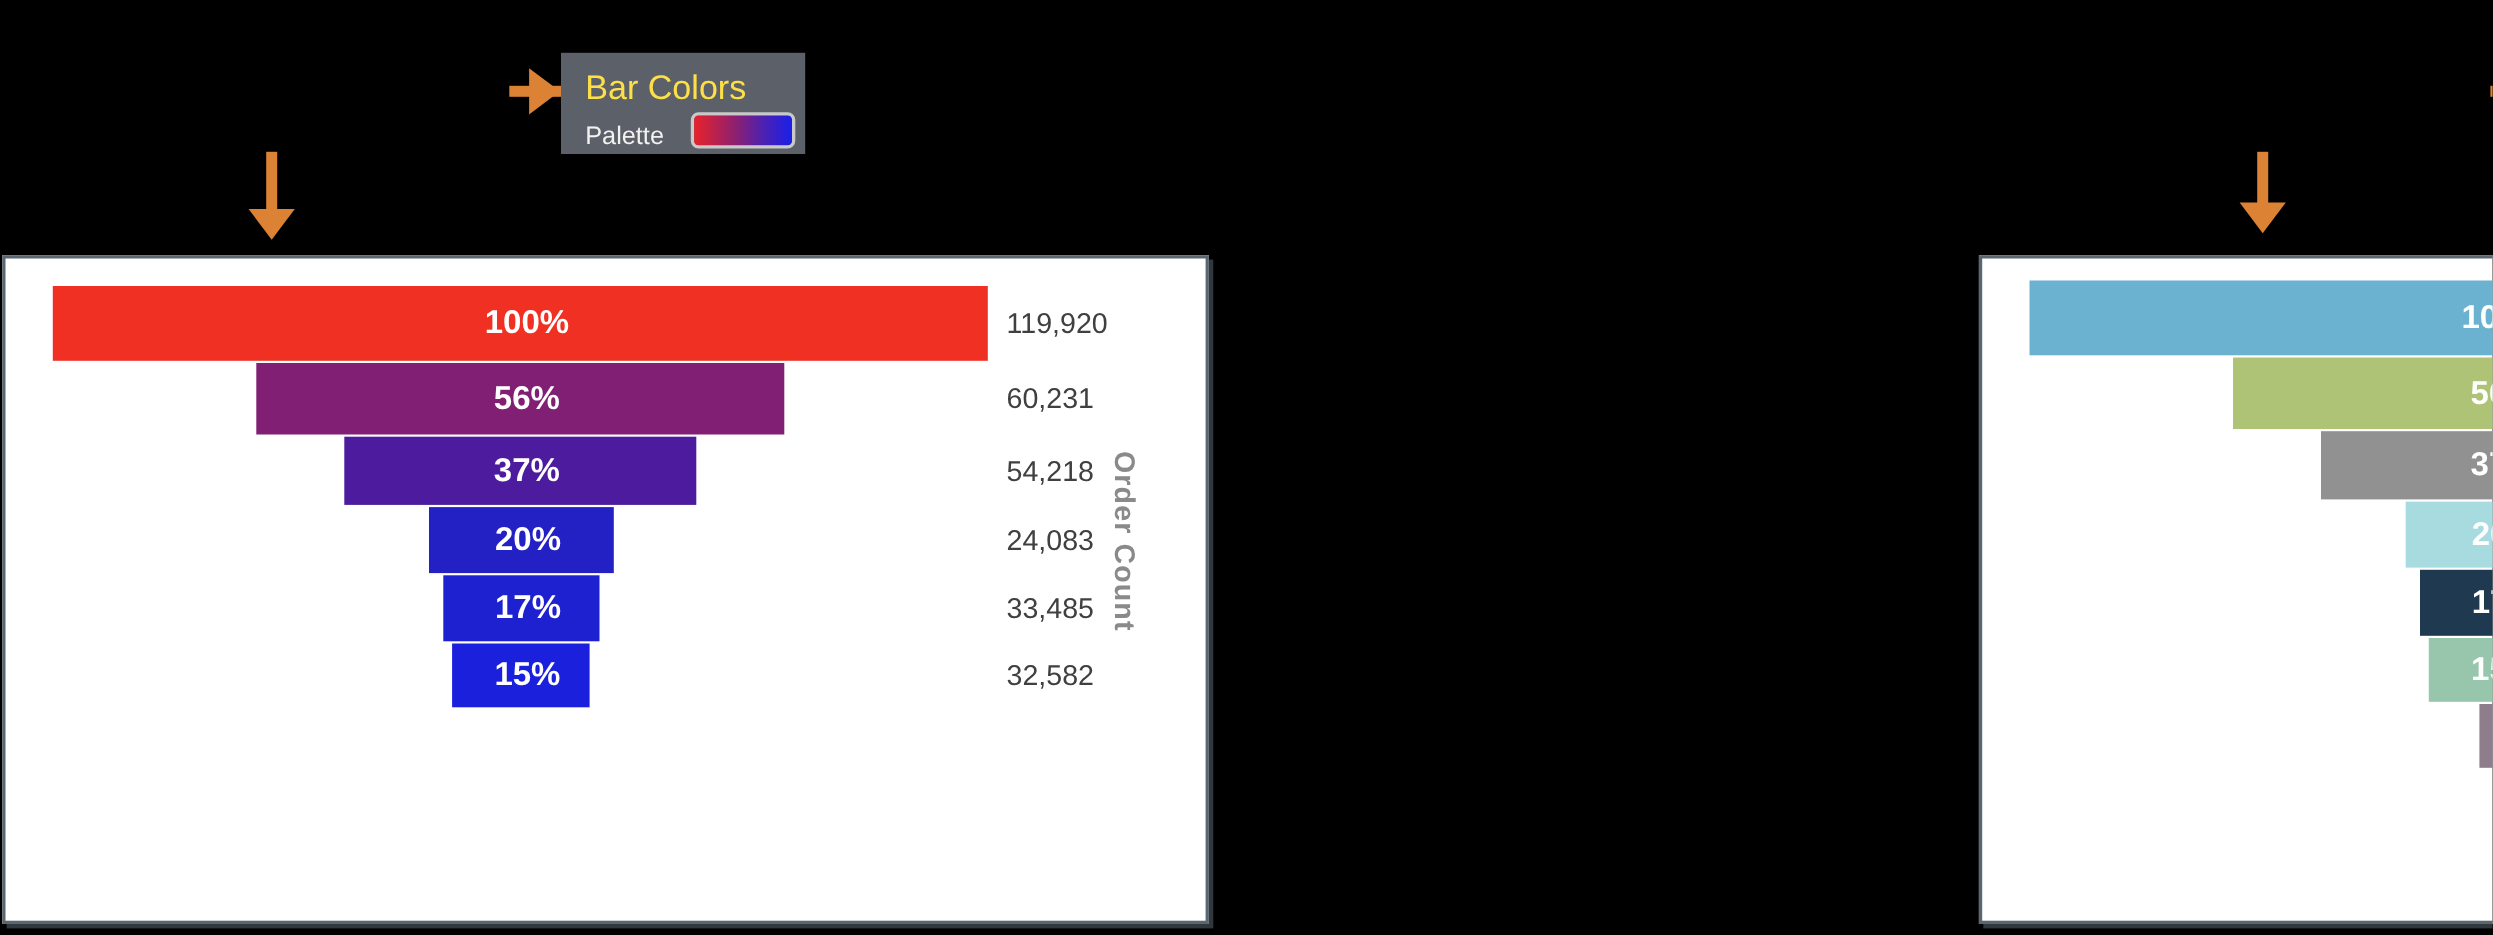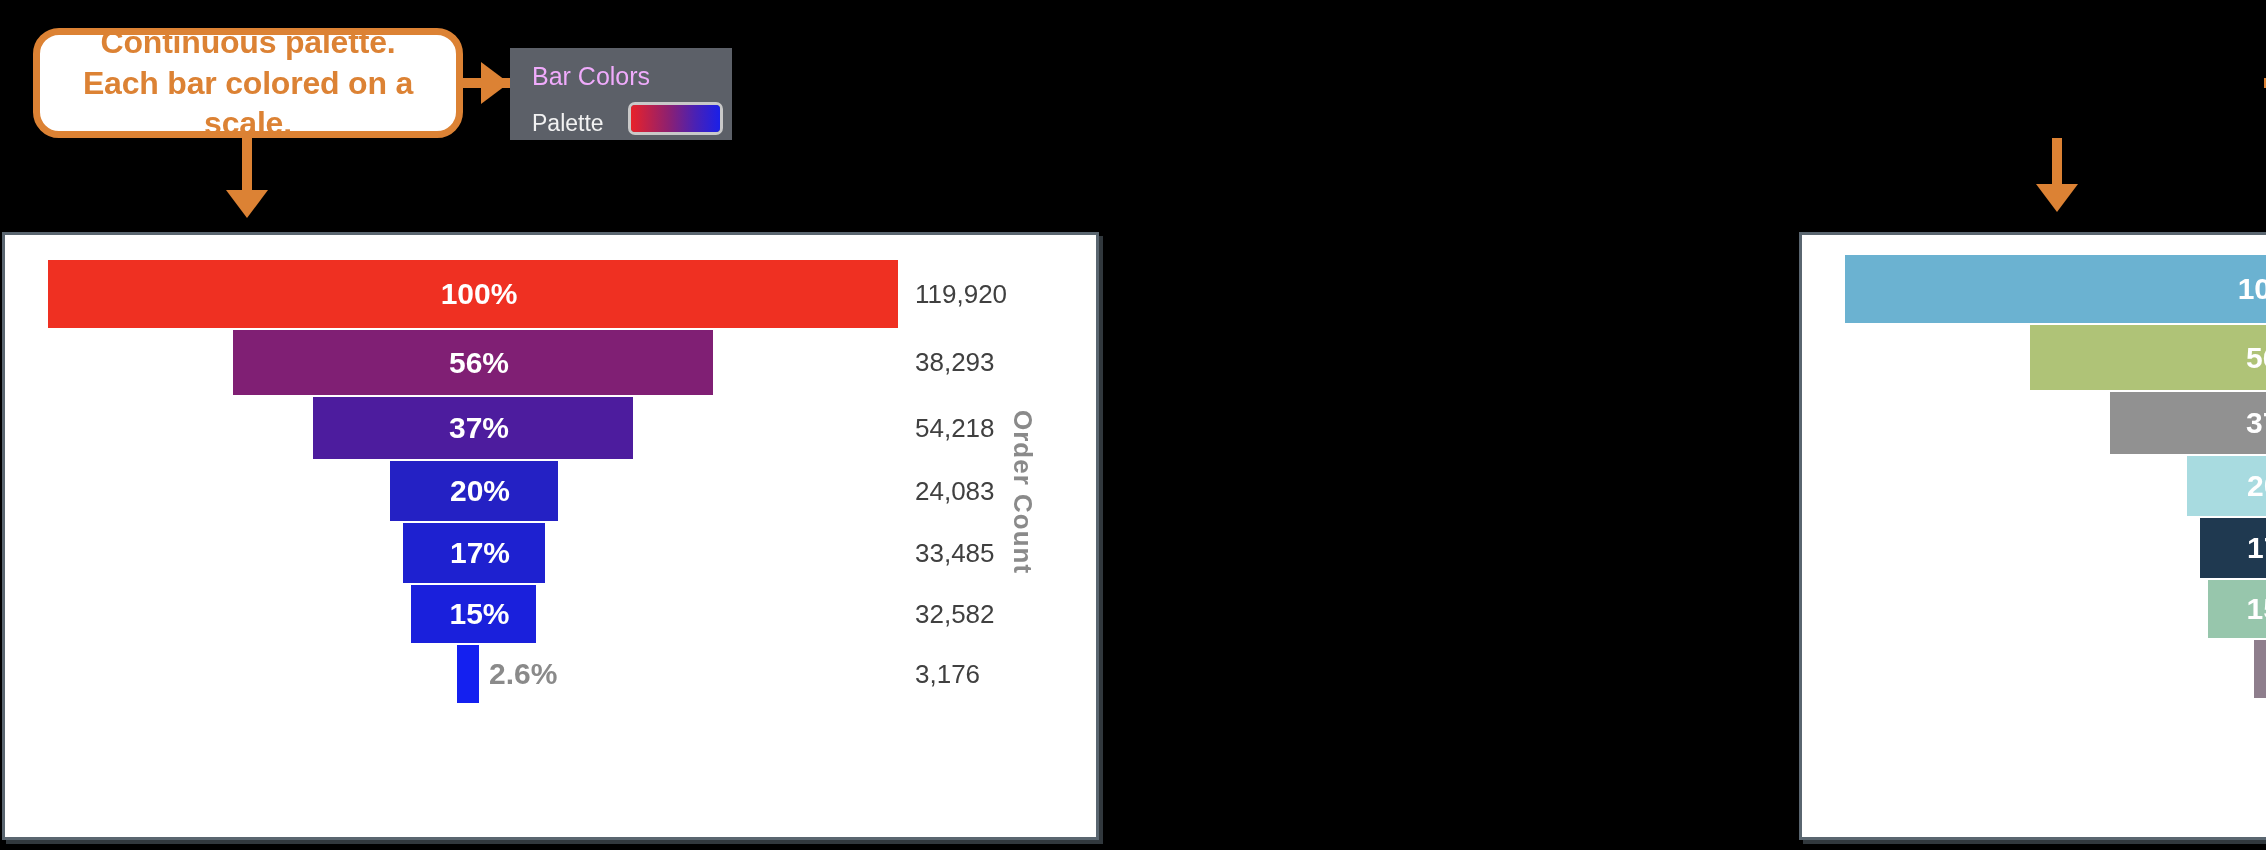--- a/index.html
+++ b/index.html
@@ -61,22 +61,22 @@
   }
 
   
   .panel {
     position:absolute;
     background:#5C6068;
     padding:0;
   }
   .panel-title {
     position:absolute;
-    color:#f0abfc;
-    font-size:25px;
+    color:#fde047;
+    font-size:31px;
     left:22px; top:14px;
     white-space:nowrap;
   }
   .panel-row {
     position:absolute;
     left:22px; top:62px;
     display:flex; align-items:center;
     width:calc(100% - 30px);
   }
   .panel-label {
@@ -135,23 +135,20 @@
     writing-mode:vertical-rl;
     letter-spacing:1px;
     white-space:nowrap;
   }
 </style>
 </head>
 <body>
 
 <div class="half left">
 
-  <div class="callout" style="left:33px; top:28px; width:430px; height:110px;">
-    <div class="callout-text">Continuous palette. Each bar colored on a scale.</div>
-  </div>
 
   <div class="h-stem" style="left:463px; top:78px; width:50px;"></div>
   <div class="h-head" style="left:481px; top:62px;"></div>
 
   <div class="panel" style="left:510px; top:48px; width:222px; height:92px;">
     <div class="panel-title">Bar Colors</div>
     <div class="panel-row">
       <span class="panel-label">Palette</span>
     </div>
     <div class="swatch-box" style="left:118px; top:54px; width:95px; height:33px;">
@@ -169,21 +166,21 @@
         <div class="bar" style="left:43px; width:850px; height:68px; background:#EF3022;">
           <span class="bar-label">100%</span>
         </div>
         <div class="count" style="left:910px;">119,920</div>
       </div>
 
       <div class="bar-row" style="top:95px; height:65px;">
         <div class="bar" style="left:228px; width:480px; height:65px; background:#801F74;">
           <span class="bar-label">56%</span>
         </div>
-        <div class="count" style="left:910px;">38,293</div>
+        <div class="count" style="left:910px;">60,231</div>
       </div>
 
       <div class="bar-row" style="top:162px; height:62px;">
         <div class="bar" style="left:308px; width:320px; height:62px; background:#4D1C9E;">
           <span class="bar-label">37%</span>
         </div>
         <div class="count" style="left:910px;">54,218</div>
       </div>
 
       <div class="bar-row" style="top:226px; height:60px;">
@@ -200,26 +197,20 @@
         <div class="count" style="left:910px;">33,485</div>
       </div>
 
       <div class="bar-row" style="top:350px; height:58px;">
         <div class="bar" style="left:406px; width:125px; height:58px; background:#1A20DC;">
           <span class="bar-label">15%</span>
         </div>
         <div class="count" style="left:910px;">32,582</div>
       </div>
 
-      <div class="bar-row" style="top:410px; height:58px;">
-        <div class="bar" style="left:452px; width:22px; height:58px; background:#1420F0;">
-          <span class="bar-label outside">2.6%</span>
-        </div>
-        <div class="count" style="left:910px;">3,176</div>
-      </div>
 
       <div class="axis-title" style="left:1002px; top:175px;">Order Count</div>
     </div>
   </div>
 </div>
 
 <div class="half right">
 
 
   <div class="h-stem" style="left:1131px; top:78px; width:42px;"></div>

